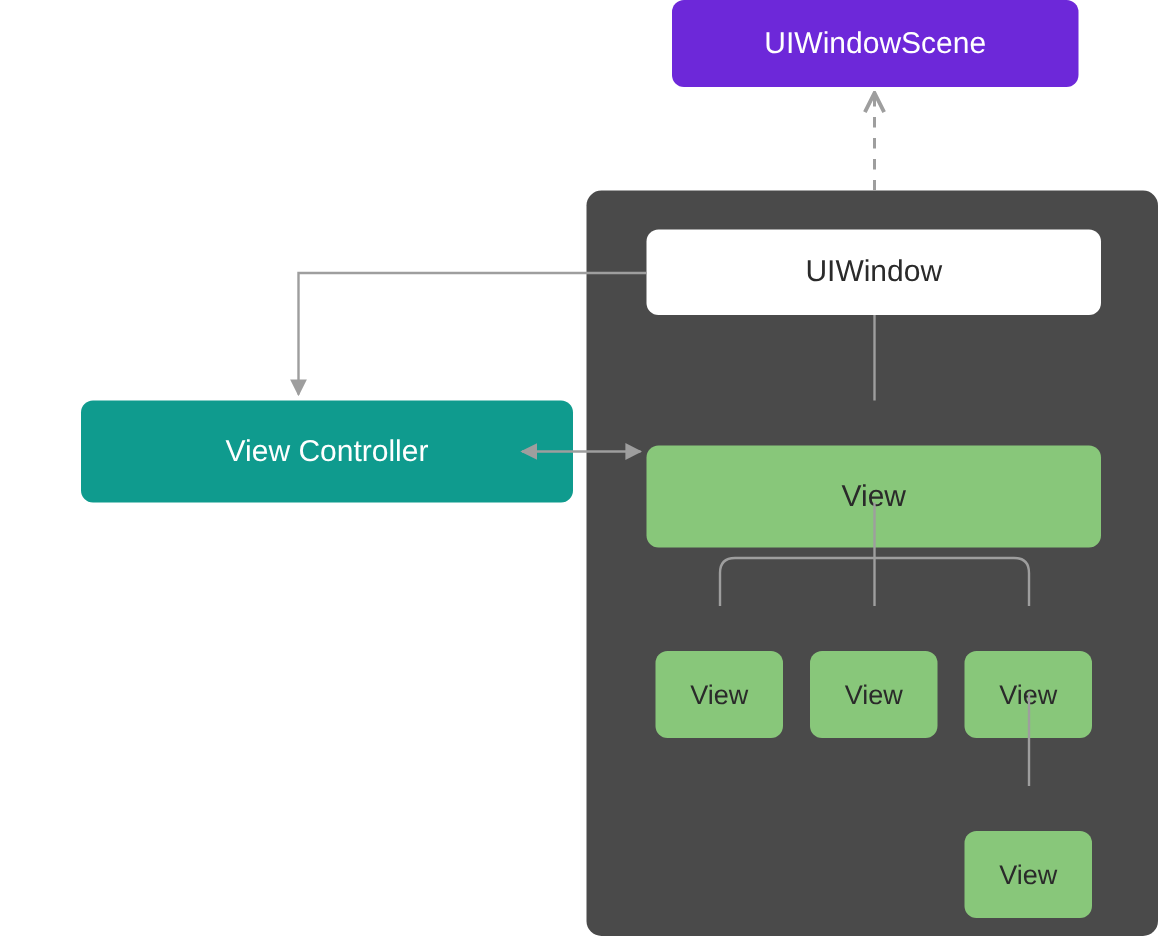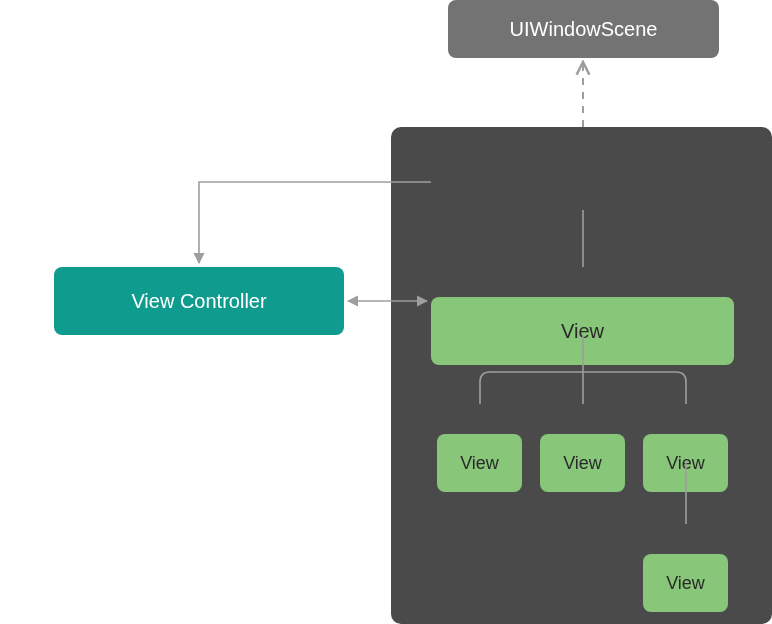--- a/index.html
+++ b/index.html
@@ -18,21 +18,21 @@
   .box {
     position: absolute;
     display: flex;
     align-items: center;
     justify-content: center;
     border-radius: 8px;
     font-size: 20px;
     box-sizing: border-box;
   }
   .dark {
-    background: #737373;
+    background: #6d28d9;
     color: #ffffff;
   }
   .white {
     background: #ffffff;
     color: #2a2a2a;
   }
   .teal {
     background: #0f9b8e;
     color: #ffffff;
   }
@@ -57,22 +57,25 @@
 <body>
 
 <div class="stage">
 
   <div class="box dark" style="left:448px; top:0px; width:271px; height:58px;">
     <span>UIWindowScene</span>
   </div>
 
   <div class="panel" style="left:391px; top:127px; width:381px; height:497px;"></div>
 
+  <div class="box white" style="left:431px; top:153px; width:303px; height:57px;">
+    <span>UIWindow</span>
+  </div>
 
-  <div class="box teal" style="left:54px; top:267px; width:290px; height:68px;">
+  <div class="box teal" style="left:54px; top:267px; width:328px; height:68px;">
     <span>View Controller</span>
   </div>
 
   <div class="box green" style="left:431px; top:267px; width:303px; height:68px;">
     <span>View</span>
   </div>
 
   <div class="box green" style="left:437px; top:404px; width:85px; height:58px; font-size:18px;">
     <span>View</span>
   </div>

